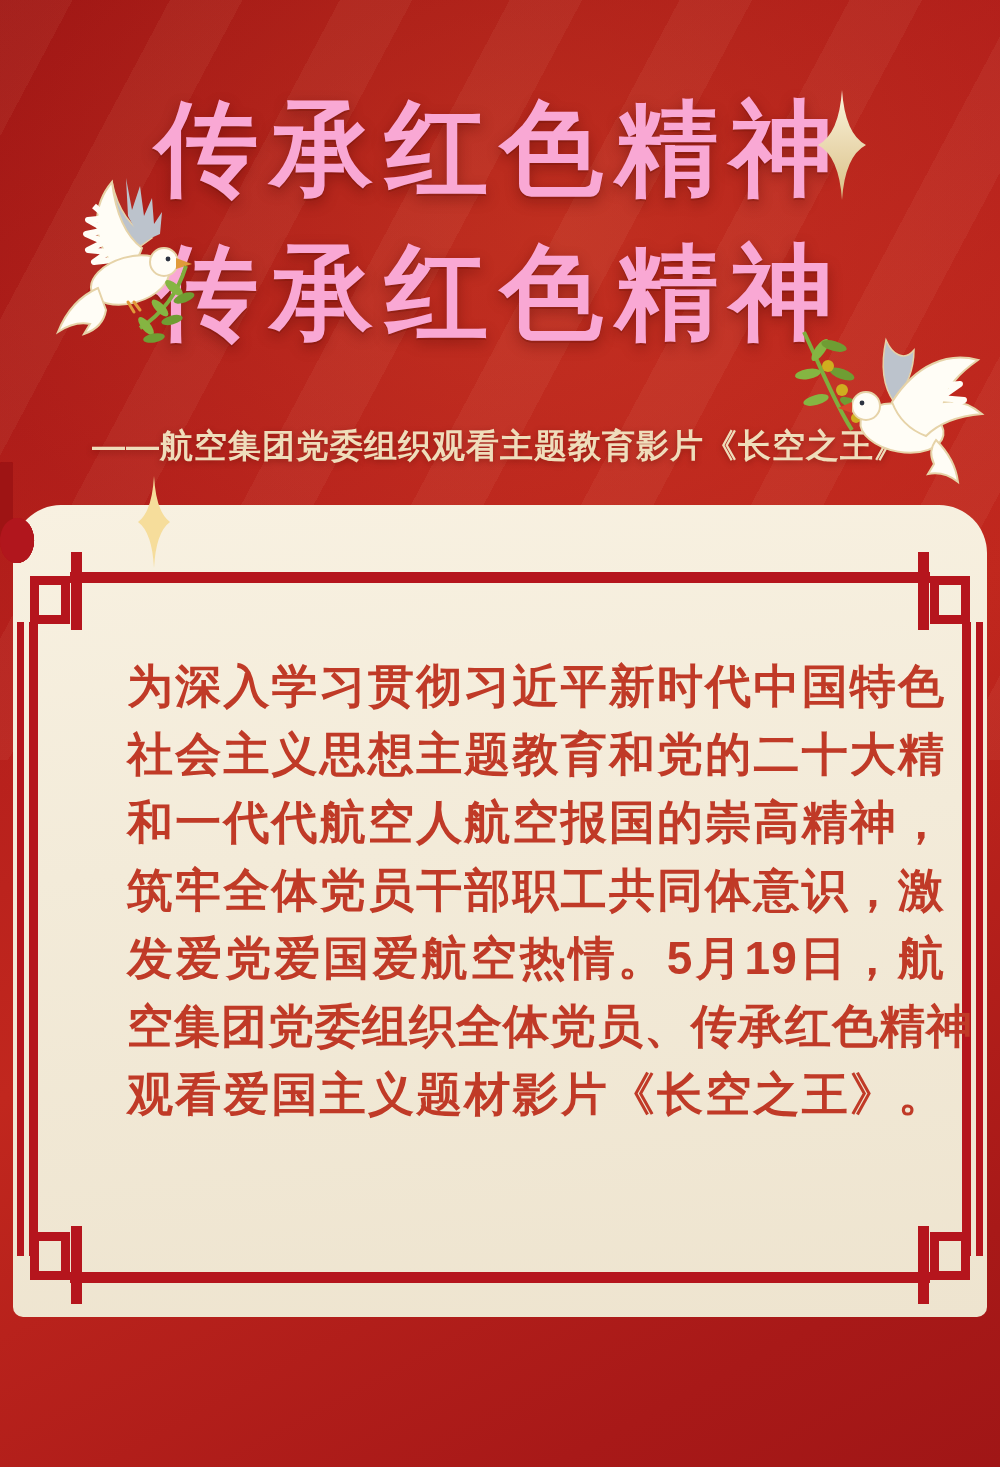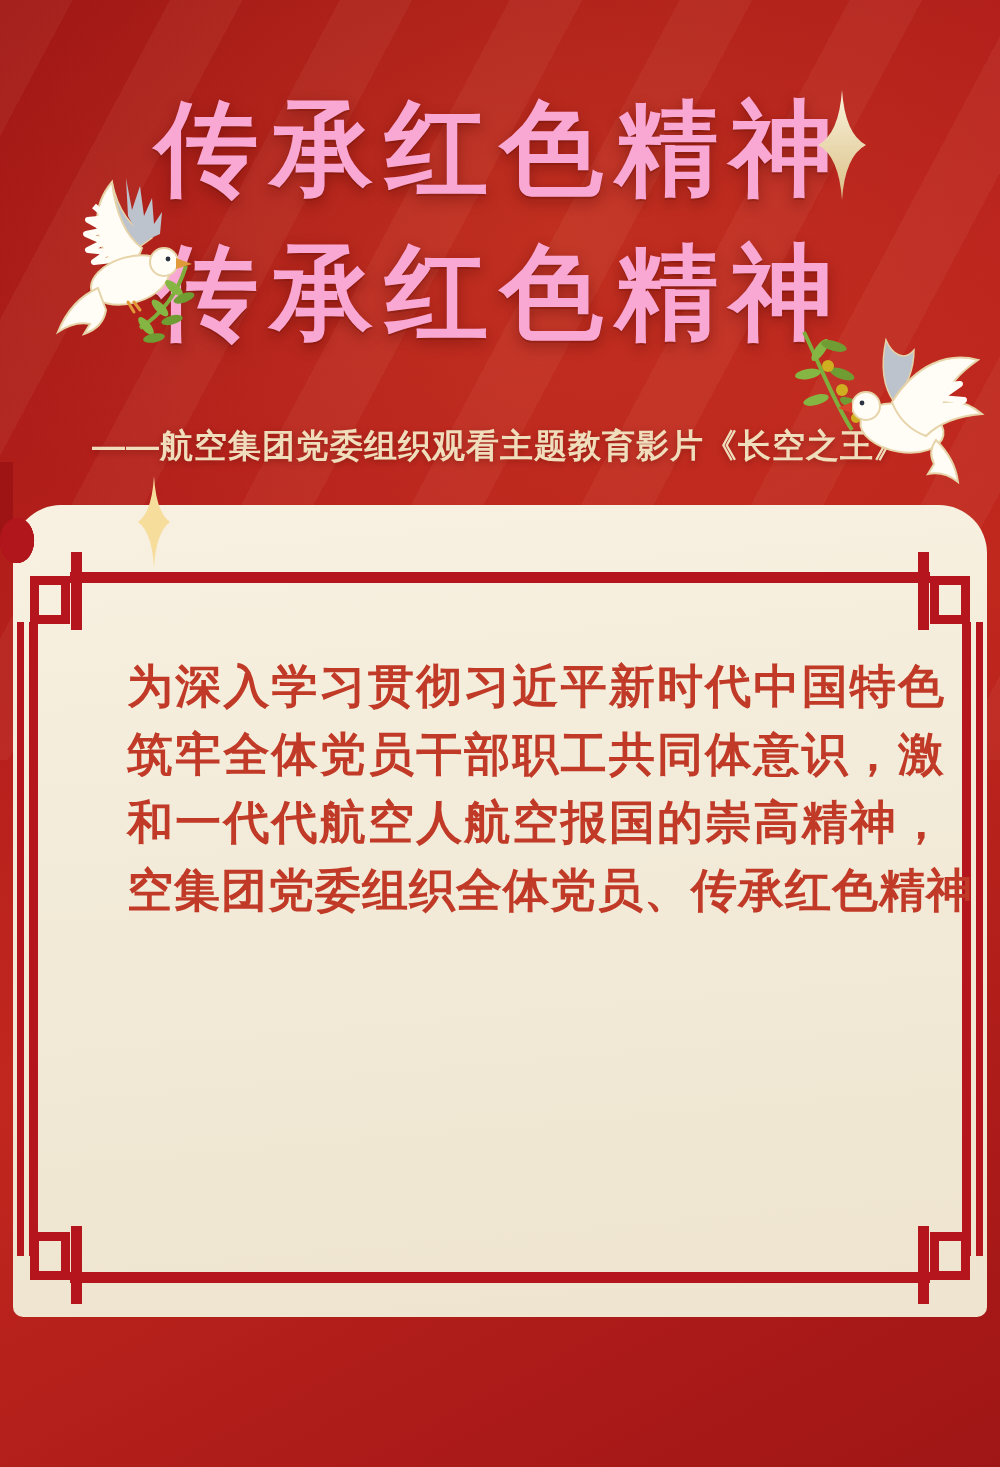--- a/index.html
+++ b/index.html
@@ -208,18 +208,21 @@
       <span class="c-bar"></span>
       <span class="c-box"></span>
     </div>
   <div class="corner corner-br">
       <span class="c-bar"></span>
       <span class="c-box"></span>
     </div>
 
   <div class="body-text">
     <div class="body-line">为深入学习贯彻习近平新时代中国特色</div>
+    <div class="body-line">社会主义思想主题教育和党的二十大精</div>
+    <div class="body-line">和一代代航空人航空报国的崇高精神，</div>
     <div class="body-line">筑牢全体党员干部职工共同体意识，激</div>
-    <div class="body-line">和一代代航空人航空报国的崇高精神，</div>
+    <div class="body-line">发爱党爱国爱航空热情。5月19日，航</div>
     <div class="body-line">空集团党委组织全体党员、传承红色精神</div>
+    <div class="body-line">观看爱国主义题材影片《长空之王》。</div>
   </div>
 
 </div>
 
 </body></html>

